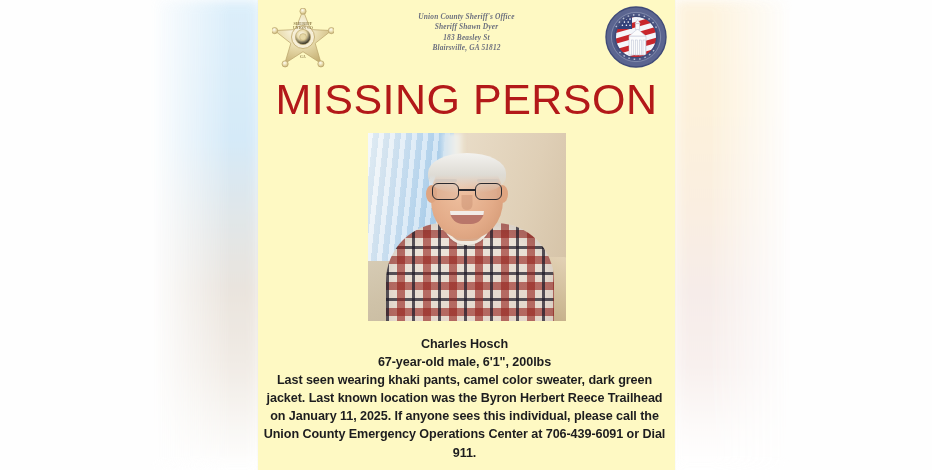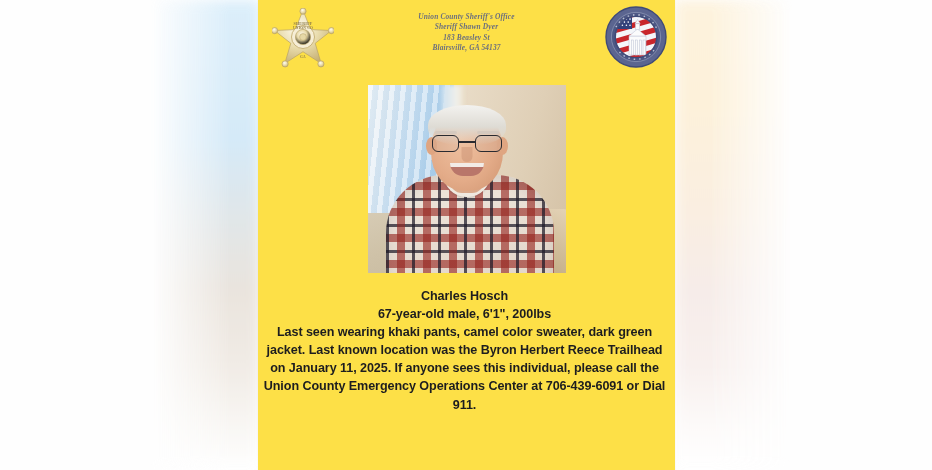--- a/index.html
+++ b/index.html
@@ -53,21 +53,21 @@
         #ffffff 100%);
     opacity:.95;
     -webkit-mask-image:linear-gradient(to right, rgba(0,0,0,1) 0%, rgba(0,0,0,1) 30%, rgba(0,0,0,0) 100%);
             mask-image:linear-gradient(to right, rgba(0,0,0,1) 0%, rgba(0,0,0,1) 30%, rgba(0,0,0,0) 100%);
     filter:blur(6px);
   }
 
   
   #flyer{
     position:absolute; left:258px; top:0; width:417px; height:470px;
-    background:#fde047;
+    background:#fef9c3;
     overflow:hidden;
     box-shadow:0 0 0 .5px rgba(0,0,0,.035);
   }
 
   
   #letterhead{
     position:relative; height:74px;
   }
   #badge-star{
     position:absolute; left:14px; top:8px; width:62px; height:60px;
@@ -231,21 +231,21 @@
       <circle cx="31" cy="29" r="3.4" fill="#e6d8a6" stroke="#b5a06a" stroke-width=".5"></circle>
       <text x="31" y="16.6" text-anchor="middle" font-family="Liberation Serif, serif" font-size="4.1" font-weight="bold" fill="#8e7c48" letter-spacing=".2">SHERIFF</text>
       <text x="31" y="21.3" text-anchor="middle" font-family="Liberation Serif, serif" font-size="3.6" font-weight="bold" fill="#8e7c48" letter-spacing=".2">UNION CO</text>
       <text x="31" y="49.6" text-anchor="middle" font-family="Liberation Serif, serif" font-size="3.6" font-weight="bold" fill="#8e7c48" letter-spacing=".2">GA</text>
     </svg>
 
     <div id="agency-block">
       <div>Union County Sheriff's Office</div>
       <div>Sheriff Shawn Dyer</div>
       <div>183 Beasley St</div>
-      <div>Blairsville, GA 54137</div>
+      <div>Blairsville, GA 51812</div>
     </div>
 
     <svg id="county-seal" viewBox="0 0 62 62">
       <defs>
         <clipPath id="innerClip">
             <circle cx="31" cy="31" r="20.5"></circle>
           </clipPath>
       </defs>
       <circle cx="31" cy="31" r="30" fill="#5b6590"></circle>
       <circle cx="31" cy="31" r="30" fill="none" stroke="#3f4a78" stroke-width="1.4"></circle>
@@ -342,20 +342,21 @@
           <rect x="26.3" y="34" width="2.3" height="15"></rect>
           <rect x="30.3" y="34" width="2.3" height="15"></rect>
           <rect x="34.3" y="34" width="2.3" height="15"></rect>
           <rect x="38.0" y="34" width="2.3" height="15"></rect>
         </g>
       </g>
       <circle cx="31" cy="31" r="20.8" fill="none" stroke="#3f4a78" stroke-width="1.6"></circle>
     </svg>
   </div>
 
+  <div id="headline">MISSING PERSON</div>
 
   <div id="photo-wrap" aria-label="Photograph of missing person Charles Hosch, an elderly man with white hair and glasses wearing a plaid shirt">
     <div id="photo">
       <div class="ph-wall"></div>
       <div class="ph-curtain"></div>
       <div class="ph-curtain-edge"></div>
       <div class="ph-sofa"></div>
       <div class="ph-chairarm"></div>
       <div class="ph-torso"></div>
       <div class="ph-collar"></div>

